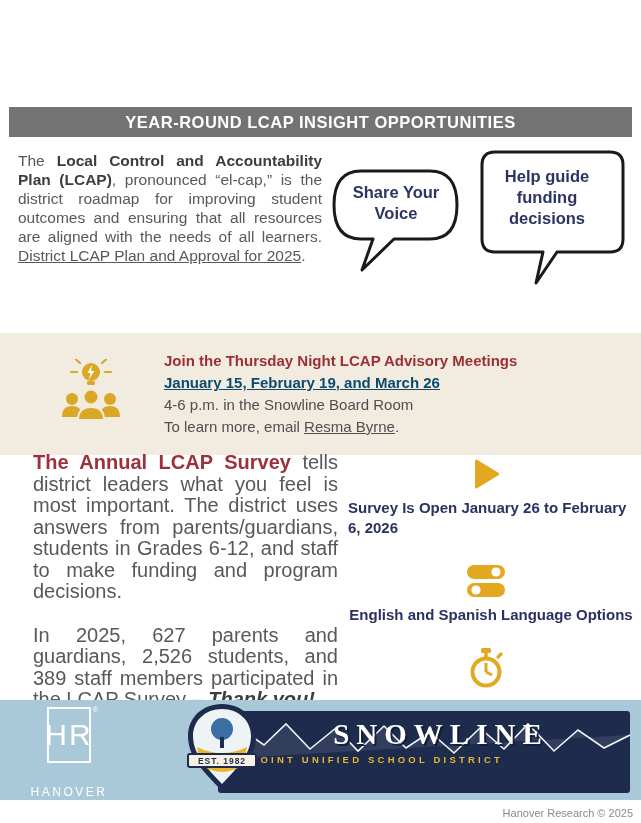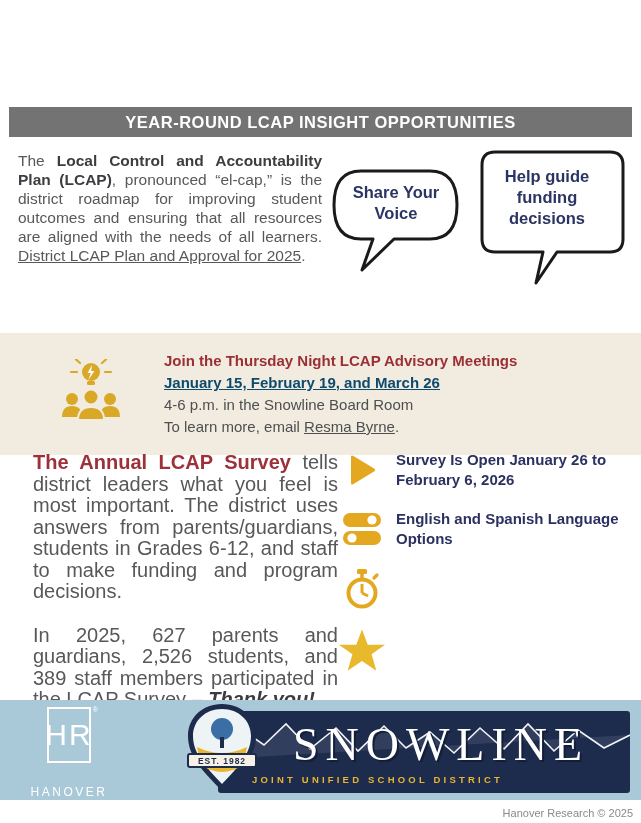--- a/index.html
+++ b/index.html
@@ -42,38 +42,38 @@
 
   
   .survey-left { position:absolute; top:452px; left:18px; width:305px; font-size:20px;
            line-height:21.5px; color:#57585a; text-align:justify;margin-left:15px; }
   .survey-left .lead { color:#9d3038; font-weight:bold; }
   .survey-left .p2 { margin-top:22px; }
   .survey-left .thanks { font-weight:bold; font-style:italic; color:#3c3d40; }
 
   
   .facts { position:absolute; top:450px; left:338px; width:296px; }
-  .fact { display:flex; align-items:center; min-height:40px; margin-bottom:19px; }
+  .fact { display:flex; align-items:center; min-height:40px; margin-bottom:19px;flex-direction:column; }
   .fact-icon { flex:0 0 48px; display:flex; justify-content:center; align-items:center; }
   .fact-text { color:#2b3160; font-weight:bold; font-size:15px; line-height:20px; margin-left:10px; }
 
   
   .footer-band { position:absolute; top:700px; left:0; width:641px; height:100px; background:#a9c9d8; }
   .hanover { position:absolute; left:26px; top:707px; width:86px; text-align:center; color:#fff; }
   .hr-box { position:relative; width:44px; height:56px; border:2px solid #fff; margin:0 auto;
            display:flex; align-items:center; justify-content:center; font-size:30px; letter-spacing:2px; }
   .hr-reg { position:absolute; top:-3px; right:-11px; font-size:7px; }
   .hanover-name { margin-top:22px; font-size:12px; letter-spacing:2.5px; }
   .hanover-sub { margin-top:2px; font-size:6px; letter-spacing:4.5px; }
 
   .snow-banner { position:absolute; left:218px; top:711px; width:412px; height:82px;
            background:#1d2b4d; border-radius:3px; overflow:hidden; }
   .snow-mountains { position:absolute; top:0; left:0; }
   .snow-name { position:relative; margin-top:7px; padding-left:34px; text-align:center;
-           font-family:"Liberation Serif", serif; font-weight:normal; font-size:46px;
+           font-family:"Liberation Serif", serif; font-weight:bold; font-size:29px;
            letter-spacing:7px; color:#fff; text-shadow:2px 2px 0 rgba(18,28,54,.95); }
   .snow-sub { position:relative; margin-top:3px; padding-left:34px; text-align:left;
            font-size:9.5px; letter-spacing:3.2px; color:#e9b62e; font-weight:bold; }
   .snow-crest { position:absolute; left:183px; top:701px; }
 
   .copyright { position:absolute; top:807px; right:8px; font-size:11px; color:#8a8a8a; }
 </style>
 </head>
 <body>
 

